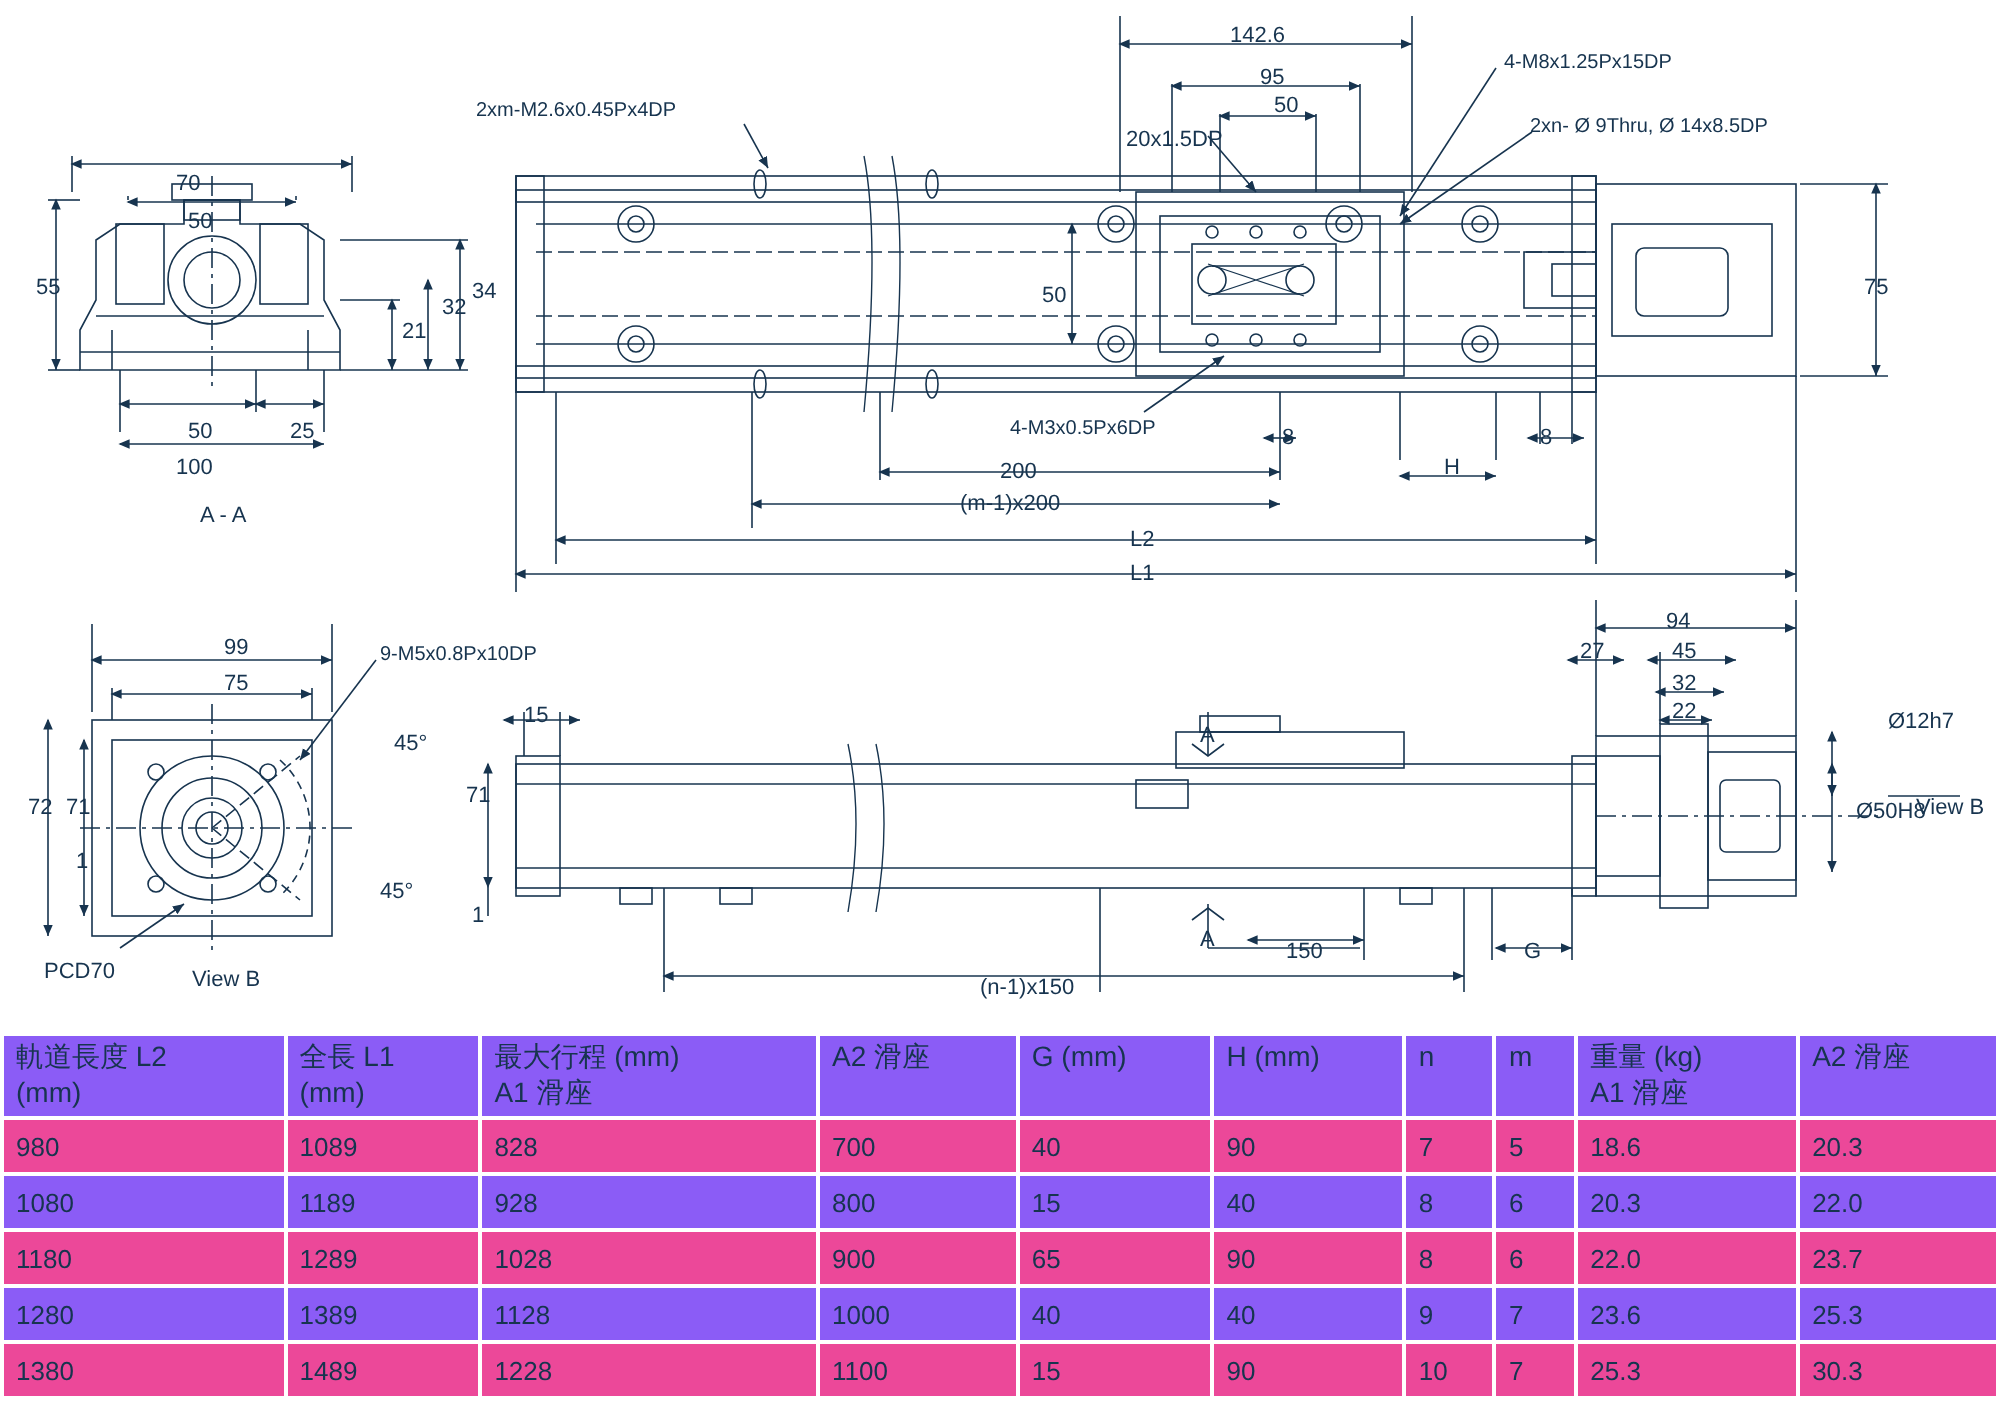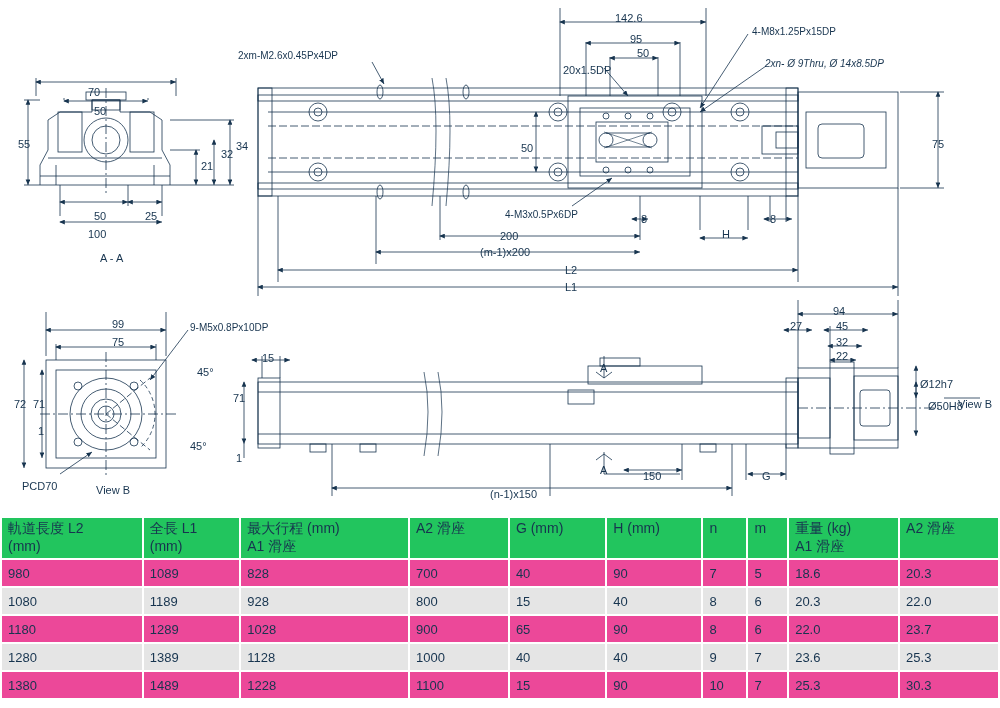--- a/index.html
+++ b/index.html
@@ -3,23 +3,23 @@
 <meta charset="utf-8">
 <style>
   html,body{margin:0;padding:0;background:#ffffff;}
   body{width:1000px;height:708px;position:relative;font-family:"Liberation Sans",sans-serif;color:#1b3a5c;overflow:hidden;}
   .dwg{position:absolute;left:0;top:0;width:1000px;height:512px;}
   .lbl{position:absolute;font-size:11px;color:#17344f;white-space:nowrap;}
   .lbl.sm{font-size:10px;}
   
   .tbl{position:absolute;left:0;top:516px;width:1000px;border-collapse:collapse;font-size:13px;}
   .tbl td,.tbl th{border:2px solid #ffffff;padding:2px 6px;text-align:left;font-weight:normal;color:#17344f;}
-  .tbl thead th{background:#22c55e;font-size:14px;vertical-align:top;}
+  .tbl thead th{background:#8b5cf6;font-size:14px;vertical-align:top;}
   .tbl tbody tr.odd td{background:#ec4899;}
-  .tbl tbody tr.even td{background:#e5e5e5;}
+  .tbl tbody tr.even td{background:#8b5cf6;}
   .hdrline2{display:block;}
   .tbl td{height:22px;}
 </style>
 </head>
 <body>
 
 <div class="dwg">
 <svg width="1000" height="512" viewBox="0 0 1000 512">
   <defs>
     <marker id="ar" markerWidth="8" markerHeight="8" refX="7" refY="3" orient="auto">
@@ -276,21 +276,21 @@
 </svg>
 </div>
 
 <div id="annotations">
     <div class="lbl" style="left: 615px; top: 12px;">142.6</div>
     <div class="lbl sm" style="left: 752px; top: 26px;">4-M8x1.25Px15DP</div>
     <div class="lbl" style="left: 630px; top: 33px;">95</div>
     <div class="lbl" style="left: 637px; top: 47px;">50</div>
     <div class="lbl sm" style="left: 238px; top: 50px;">2xm-M2.6x0.45Px4DP</div>
     <div class="lbl" style="left: 563px; top: 64px;">20x1.5DP</div>
-    <div class="lbl sm" style="left: 765px; top: 58px; font-style: italic;">2xn- Ø 9Thru, Ø 14x8.5DP</div>
+    <div class="lbl sm" style="left: 765px; top: 58px;">2xn- Ø 9Thru, Ø 14x8.5DP</div>
     <div class="lbl" style="left: 88px; top: 86px;">70</div>
     <div class="lbl" style="left: 94px; top: 105px;">50</div>
     <div class="lbl" style="left: 18px; top: 138px;">55</div>
     <div class="lbl" style="left: 201px; top: 160px;">21</div>
     <div class="lbl" style="left: 221px; top: 148px;">32</div>
     <div class="lbl" style="left: 236px; top: 140px;">34</div>
     <div class="lbl" style="left: 521px; top: 142px;">50</div>
     <div class="lbl" style="left: 932px; top: 138px;">75</div>
     <div class="lbl" style="left: 94px; top: 210px;">50</div>
     <div class="lbl" style="left: 145px; top: 210px;">25</div>
@@ -308,21 +308,21 @@
     <div class="lbl sm" style="left: 190px; top: 322px;">9-M5x0.8Px10DP</div>
     <div class="lbl" style="left: 112px; top: 336px;">75</div>
     <div class="lbl" style="left: 833px; top: 305px;">94</div>
     <div class="lbl" style="left: 790px; top: 320px;">27</div>
     <div class="lbl" style="left: 836px; top: 320px;">45</div>
     <div class="lbl" style="left: 836px; top: 336px;">32</div>
     <div class="lbl" style="left: 836px; top: 350px;">22</div>
     <div class="lbl" style="left: 262px; top: 352px;">15</div>
     <div class="lbl" style="left: 600px; top: 362px;">A</div>
     <div class="lbl" style="left: 197px; top: 366px;">45°</div>
-    <div class="lbl" style="left: 920px; top: 355px; margin-top: 23px;">Ø12h7</div>
+    <div class="lbl" style="left: 944px; top: 355px;">Ø12h7</div>
     <div class="lbl" style="left: 14px; top: 398px;">72</div>
     <div class="lbl" style="left: 33px; top: 398px;">71</div>
     <div class="lbl" style="left: 38px; top: 425px;">1</div>
     <div class="lbl" style="left: 233px; top: 392px;">71</div>
     <div class="lbl" style="left: 236px; top: 452px;">1</div>
     <div class="lbl" style="left: 190px; top: 440px;">45°</div>
     <div class="lbl" style="left: 928px; top: 400px;">Ø50H8</div>
     <div class="lbl" style="left: 958px; top: 398px;">View B</div>
     <div class="lbl" style="left: 22px; top: 480px;">PCD70</div>
     <div class="lbl" style="left: 96px; top: 484px;">View B</div>

